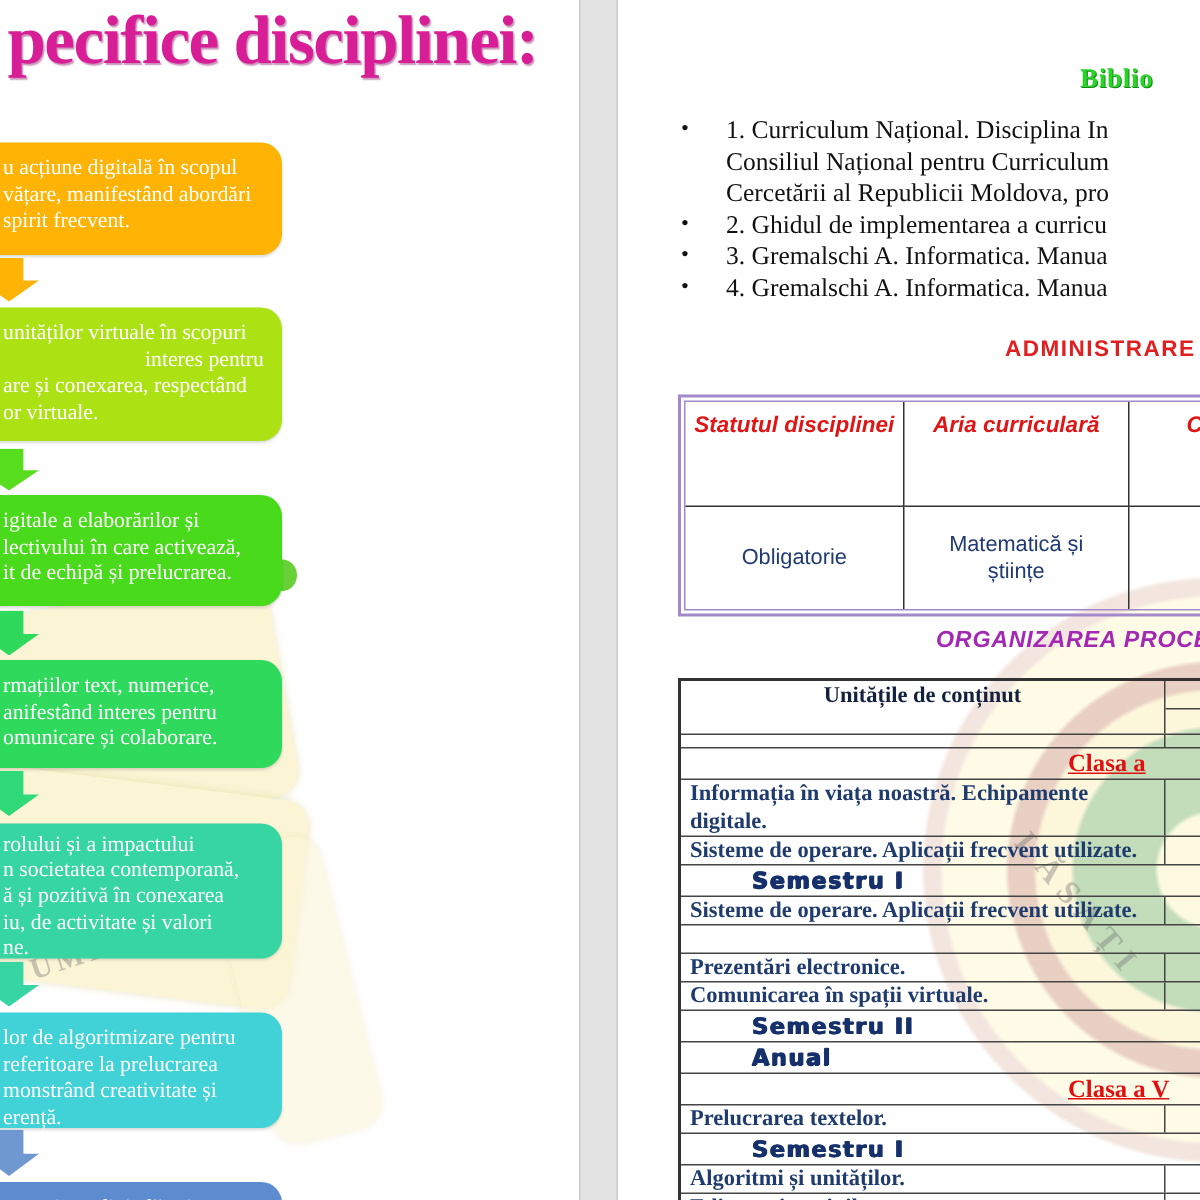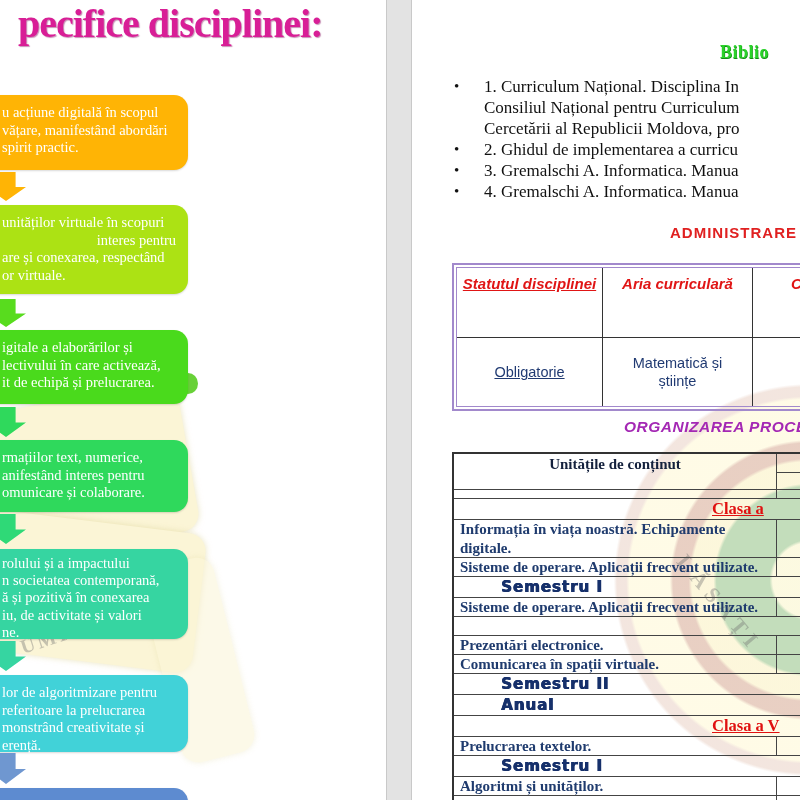--- a/index.html
+++ b/index.html
@@ -6,23 +6,23 @@
   *{box-sizing:border-box;}
   .canvas{position:relative;width:800px;height:800px;overflow:hidden;background:#e0e0e0;
           font-family:"Liberation Serif",serif;}
   
   .page{position:absolute;top:0;height:800px;background:#ffffff;}
   .page-left{left:0;width:386px;}
   .page-right{left:412px;width:388px;}
   .divider{position:absolute;left:386px;top:0;width:26px;height:800px;background:#e3e3e3;
            border-left:1px solid #c9c9c9;border-right:1px solid #c9c9c9;}
   
-  .lp-title{position:absolute;left:5px;top:0px;font-size:40px;font-weight:bold;
+  .lp-title{position:absolute;left:5px;top:0px;font-size:46px;font-weight:bold;
             color:#d81e96;white-space:nowrap;letter-spacing:-1px;
-            text-shadow:1px 1px 1px rgba(130,10,90,.45);z-index:2;margin-left:13px;}
+            text-shadow:1px 1px 1px rgba(130,10,90,.45);z-index:2;}
   .flowbox{position:absolute;left:-130px;width:318px;border-radius:14px;color:#ffffff;
            font-size:14.5px;line-height:17.6px;padding:9px 12px 6px 132px;z-index:2;
            box-shadow:0 1px 2px rgba(0,0,0,.15);}
   .bx-line{white-space:pre;}
   .align-r{text-align:right;}
   .b1{top:95px;height:75px;background:#ffb405;}
   .b2{top:205px;height:89px;background:#ace214;}
   .b3{top:330px;height:74px;background:#4ada1c;}
   .b4{top:440px;height:72px;background:#2fd95c;}
   .b5{top:549px;height:90px;background:#36d5a1;line-height:17.2px;padding-top:6px;}
@@ -71,21 +71,21 @@
   
   .t1wrap{position:absolute;left:40px;top:263px;width:480px;border:2px solid #a289cc;
           padding:2px;z-index:2;background:transparent;}
   .t1{border:1px solid #a289cc;font-family:"Liberation Sans",sans-serif;}
   .t1 .hrow{display:flex;height:70px;}
   .t1 .brow{display:flex;height:68px;}
   .t1 .cell{border-right:1px solid #333;display:flex;align-items:flex-start;
             justify-content:center;text-align:center;}
   .t1 .hrow .cell{color:#e01515;font-weight:bold;font-style:italic;font-size:15px;
                   padding-top:6px;line-height:19px;border-bottom:1px solid #333;}
-  .t1 .c1{width:146px;text-decoration:underline;}
+  .t1 .c1{width:146px;}
   .t1 .c2{width:150px;}
   .t1 .c3{flex:1;border-right:none;}
   .t1 .brow .cell{color:#203a72;font-size:14.5px;align-items:center;line-height:18px;}
   .t1 .sub{display:flex;flex-direction:column;align-items:stretch;justify-content:flex-start;
            padding:0;}
   
   .t2{position:absolute;left:40px;top:452px;width:460px;border:2px solid #333;z-index:2;
       color:#1f3b6e;font-size:15px;font-weight:bold;}
   .t2row{display:flex;border-bottom:1px solid #444;}
   .t2 .c1{width:323px;border-right:1px solid #444;padding:0 6px;}
@@ -118,21 +118,21 @@
     <div class="wm wm-page" style="left:160px;top:560px;width:75px;height:200px;transform:rotate(-14deg);opacity:.55;"></div>
     <div class="wm wm-dot" style="left:178px;top:373px;width:20px;height:21px;"></div>
     <div class="wm wm-script" style="left:48px;top:360px;font-size:28px;transform:rotate(-64deg);">sare</div>
     <div class="wm wm-gray" style="left:18px;top:618px;font-size:20px;letter-spacing:3px;transform:rotate(-18deg);">UMINILE.</div>
 
     <div class="lp-title">pecifice disciplinei:</div>
 
     <div class="flowbox b1">
       <div class="bx-line">u acțiune digitală în scopul</div>
       <div class="bx-line">vățare, manifestând abordări</div>
-      <div class="bx-line">spirit practic.</div>
+      <div class="bx-line">spirit frecvent.</div>
     </div>
     <div class="arrow a1"></div>
 
     <div class="flowbox b2">
       <div class="bx-line">unităților virtuale în scopuri</div>
       <div class="bx-line align-r">interes pentru</div>
       <div class="bx-line">are și conexarea, respectând</div>
       <div class="bx-line">or virtuale.</div>
     </div>
     <div class="arrow a2"></div>

